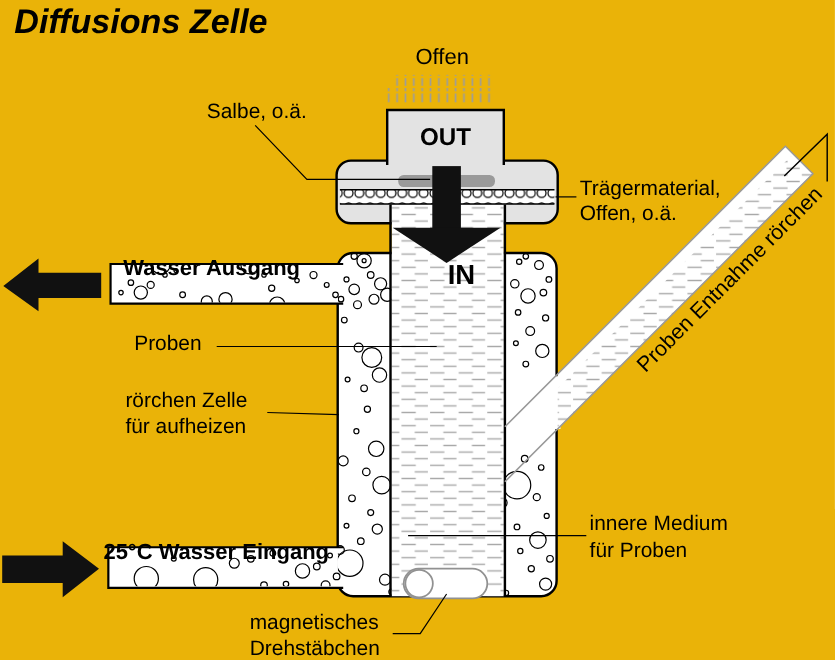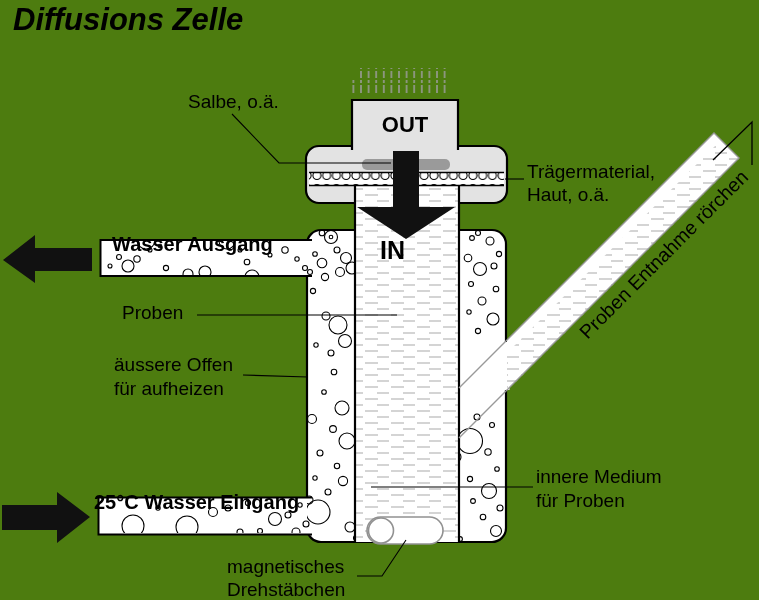--- a/index.html
+++ b/index.html
@@ -1,26 +1,26 @@
 <!DOCTYPE html>
 <html><head>
 <meta charset="utf-8">
 <style>
   html,body{margin:0;padding:0;background:#fff;}
-  #stage{position:relative;width:759px;height:600px;background:#4d7c0f;overflow:hidden;
+  #stage{position:relative;width:759px;height:600px;background:#eab308;overflow:hidden;
          font-family:"Liberation Sans",sans-serif;color:#000;}
   #diagram-svg{position:absolute;left:0;top:0;}
   .lbl{position:absolute;white-space:nowrap;font-size:19px;line-height:22px;}
   .lbl.bold{font-weight:bold;font-size:20px;margin-top:24px;}
   #title{position:absolute;left:13px;top:2px;font-size:31px;font-weight:bold;font-style:italic;
          letter-spacing:0px;}
   #offen{position:absolute;left:360px;top:41px;width:84px;text-align:center;font-size:20px;}
   #out-label{position:absolute;left:352px;top:112px;width:106px;text-align:center;
              font-weight:bold;font-size:22px;}
-  #in-label{position:absolute;left:380px;top:236px;width:52px;text-align:left;
+  #in-label{position:absolute;left:380px;top:236px;width:52px;text-align:right;
             font-weight:bold;font-size:25px;}
   #proben-label{position:absolute;left:583px;top:324px;font-size:19.5px;white-space:nowrap;
                 transform:rotate(-45deg);transform-origin:0 50%;}
 </style>
 </head>
 <body>
 
 <div id="stage">
 
   <svg id="diagram-svg" width="759" height="600" viewBox="0 0 759 600">
@@ -206,35 +206,36 @@
       <path d="M371,487 L533,487"></path>
       <path d="M406,540 L382,576 L357,576"></path>
     </g>
 
     <polygon points="92,248 35,248 35,235 3,260 35,283 35,271 92,271" fill="#111"></polygon>
     <polygon points="2,505 57,505 57,492 90,517 57,543 57,530 2,530" fill="#111"></polygon>
   </svg>
 
   <div id="title">Diffusions Zelle</div>
 
+  <div id="offen" class="lbl">Offen</div>
 
   <div class="lbl" style="left:188px;top:91px">Salbe, o.ä.</div>
 
   <div id="out-label">OUT</div>
 
   <div id="in-label">IN</div>
 
   <div class="lbl" style="left:527px;top:161px">Trägermaterial,</div>
-  <div class="lbl" style="left:527px;top:184px">Haut, o.ä.</div>
+  <div class="lbl" style="left:527px;top:184px">Offen, o.ä.</div>
 
   <div class="lbl bold" style="left:112px;top:209px">Wasser Ausgang</div>
 
   <div class="lbl" style="left:122px;top:302px">Proben</div>
 
-  <div class="lbl" style="left:114px;top:354px">äussere Offen</div>
+  <div class="lbl" style="left:114px;top:354px">rörchen Zelle</div>
   <div class="lbl" style="left:114px;top:378px">für aufheizen</div>
 
   <div id="proben-label">Proben Entnahme rörchen</div>
 
   <div class="lbl bold" style="left:94px;top:467px">25°C Wasser Eingang</div>
 
   <div class="lbl" style="left:536px;top:466px">innere Medium</div>
   <div class="lbl" style="left:536px;top:490px">für Proben</div>
 
   <div class="lbl" style="left:227px;top:556px">magnetisches</div>

